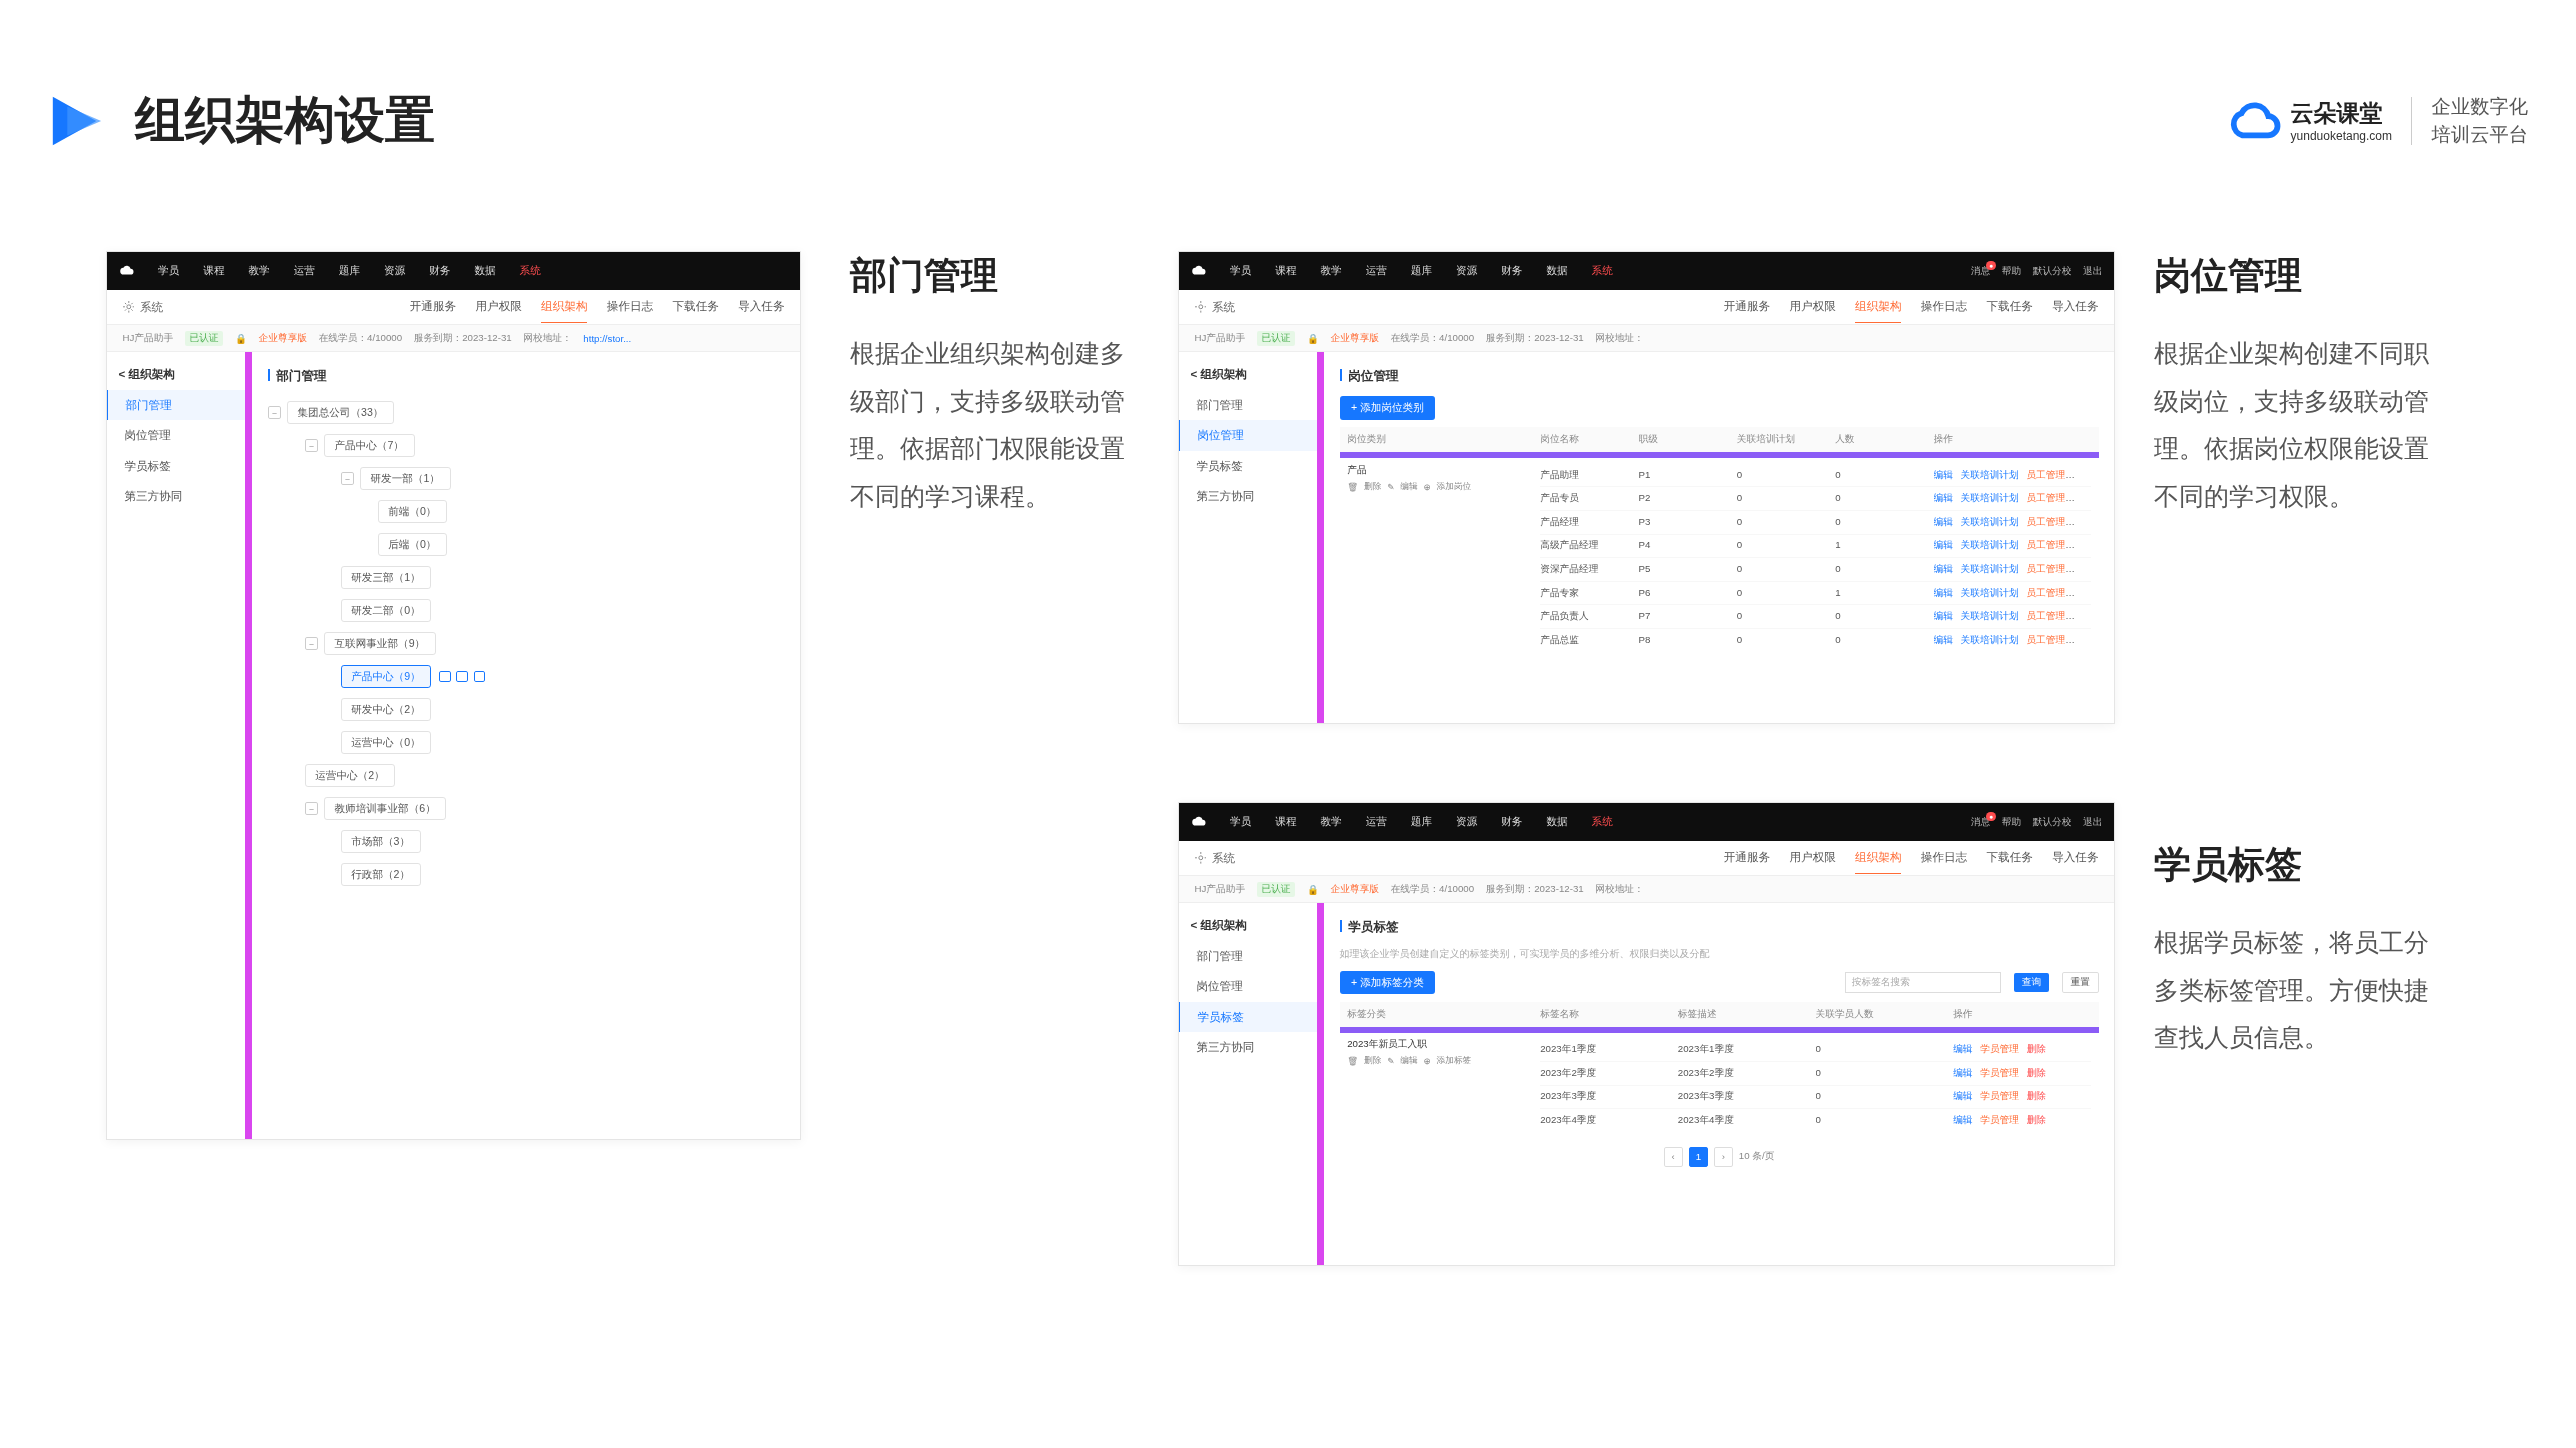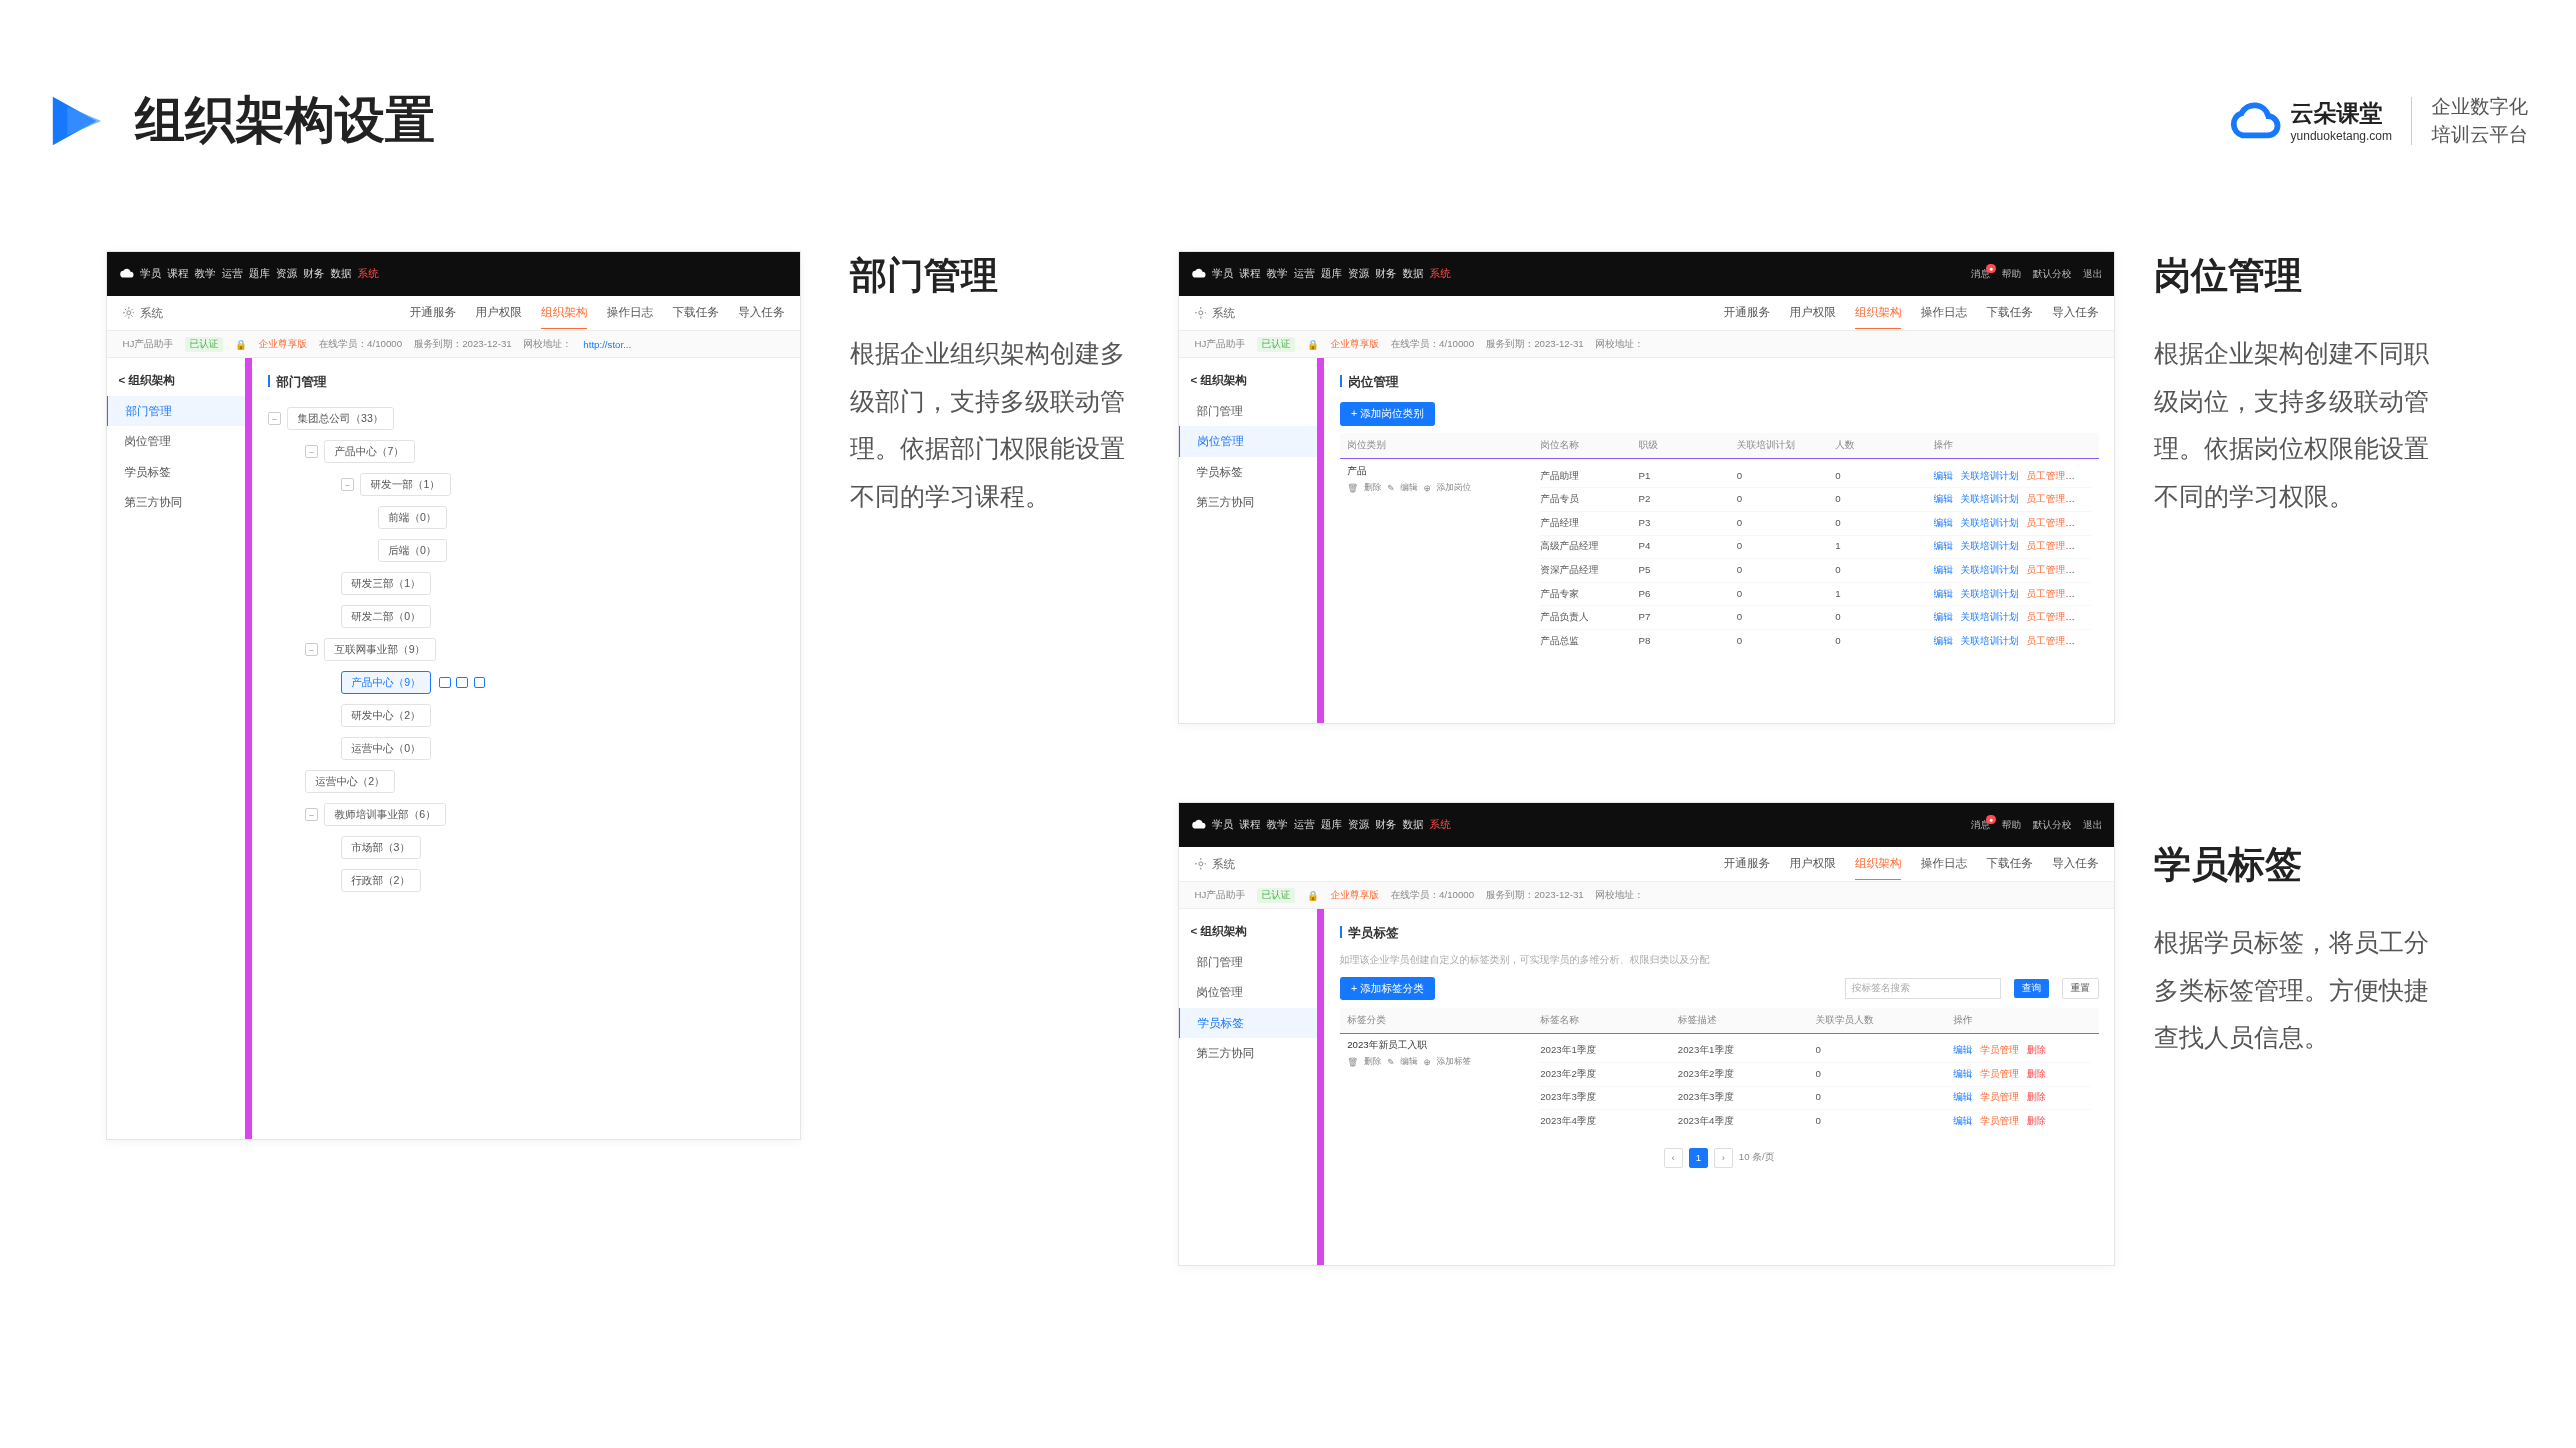--- a/index.html
+++ b/index.html
@@ -30,21 +30,21 @@
 .sec1-text { top: 251px; left: 850px; }
 .sec2-text { top: 251px; left: 2154px; }
 .sec3-text { top: 840px; left: 2154px; }
 
 
 .app { position: absolute; background: #fff; border: 1px solid #e5e5e5; box-shadow: 0 1.9px 9.7px rgba(0,0,0,0.05); overflow: hidden; }
 .app1 { top: 251px; left: 106px; width: 695px; height: 889px; }
 .app2 { top: 251px; left: 1178px; width: 937px; height: 473px; }
 .app3 { top: 802px; left: 1178px; width: 937px; height: 464px; }
 
-.app-topbar { background: #0e0e0e; height: 44px; display: flex; align-items: center; padding: 0 11.6px; gap: 6px; }
+.app-topbar { background: #0e0e0e; height: 38px; display: flex; align-items: center; padding: 0 11.6px; gap: 24px; }
 .app-logo { display: flex; align-items: center; gap: 3.9px; font-size: 9.7px; color: #fff; }
 .app-logo-icon { width: 15.5px; height: 13.5px; }
 .nav-item { font-size: 10.6px; color: #ddd; }
 .nav-item.red { color: #ff4d4f; }
 .topbar-right { margin-left: auto; display: flex; align-items: center; gap: 11.6px; font-size: 9.7px; color: #bbb; }
 .msg-badge { position: relative; }
 .msg-dot { position: absolute; top: -3.9px; right: -5.8px; background: #ff4d4f; color: #fff; font-size: 6.8px; border-radius: 5.8px; padding: 0 2.9px; line-height: 9.7px; }
 
 .subnav { height: 35px; border-bottom: 1px solid #eee; display: flex; align-items: center; padding: 0 15.5px; gap: 23px; }
 .subnav-left { font-size: 11.6px; color: #666; display: flex; align-items: center; gap: 5.8px; }
@@ -80,21 +80,21 @@
 .btn-primary { background: #1677ff; color: #fff; font-size: 10.6px; padding: 4.8px 11.6px; border-radius: 2.9px; display: inline-block; }
 .toolbar-row { display: flex; align-items: center; gap: 13px; margin-bottom: 7.7px; }
 .search-input { margin-left: auto; width: 156px; border: 1px solid #ddd; font-size: 9.7px; padding: 2.9px 5.8px; color: #aaa; }
 .btn-sm { font-size: 9.7px; padding: 2.9px 7.7px; border-radius: 1.9px; }
 .btn-blue { background: #1677ff; color: #fff; }
 .btn-plain { border: 1px solid #ddd; color: #555; }
 
 .tbl { display: flex; flex-direction: column; margin-top: 7.7px; }
 .thead, .trow { display: flex; align-items: center; padding: 5.8px 7.7px; font-size: 9.7px; }
 .thead { color: #888; background: #fafafa; }
-.trow { color: #555; border-top: 1px solid #8b5cf6; }
+.trow { color: #555; border-top: 6px solid #8b5cf6; }
 .col { flex: 1; white-space: nowrap; overflow: hidden; text-overflow: ellipsis; }
 .col-cat { width: 193px; flex: none; display: flex; flex-direction: column; gap: 3.9px; }
 .cat-name { font-weight: 500; color: #333; }
 .cat-ops { font-size: 8.7px; color: #888; display: flex; gap: 5.8px; align-items: center; }
 .op { color: #1677ff; font-size: 9.7px; }
 .op.warn { color: #ff6b35; }
 .op.danger { color: #ff4d4f; }
 
 .sub-rows { display: flex; flex-direction: column; flex: 1; }
 .sub-row { display: flex; padding: 4.8px 0; border-top: 1px solid #f7f7f7; }

